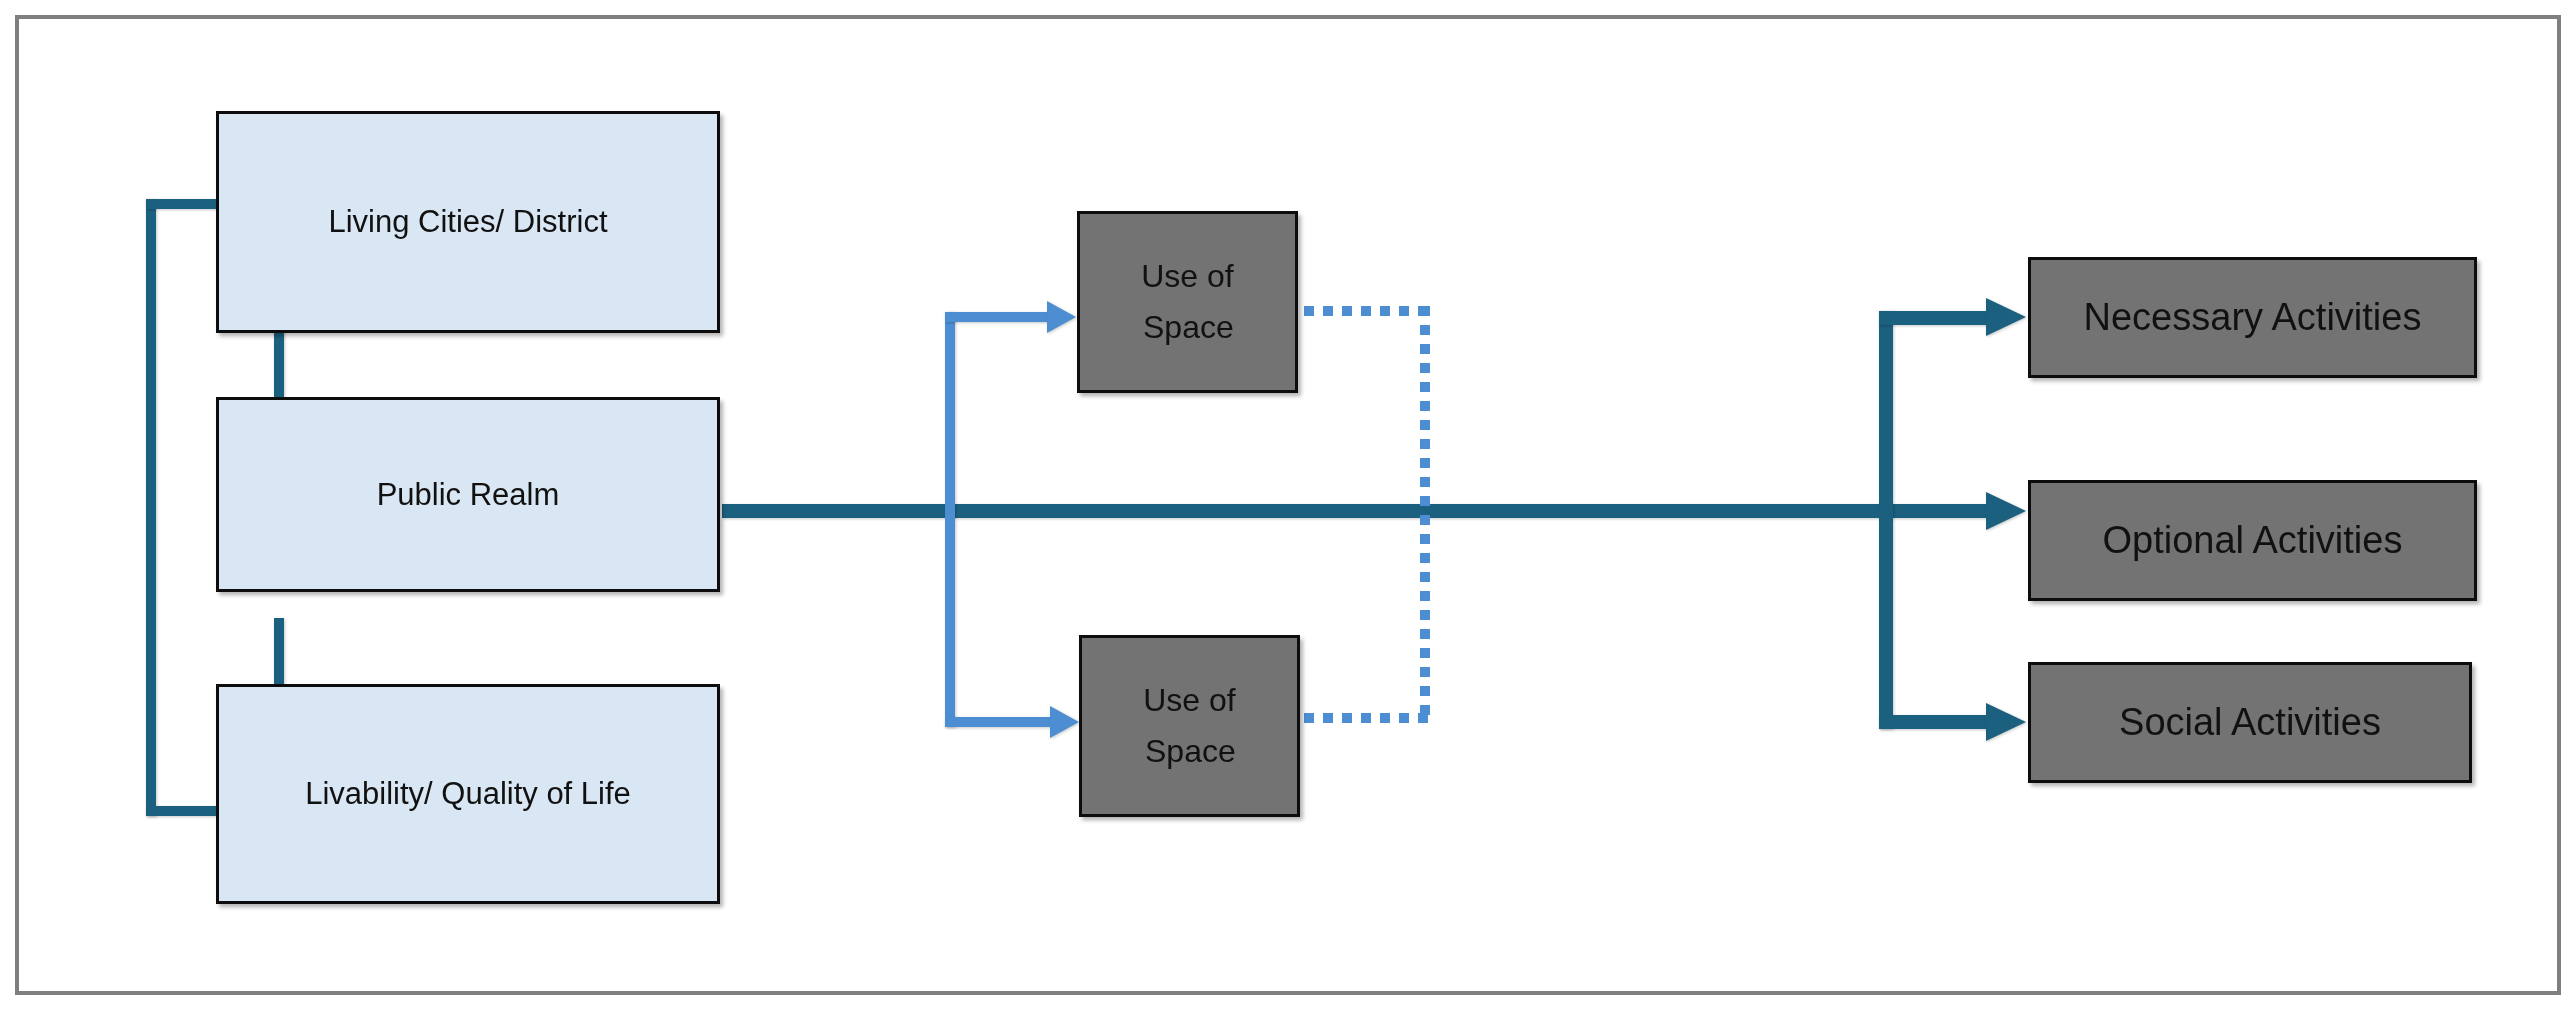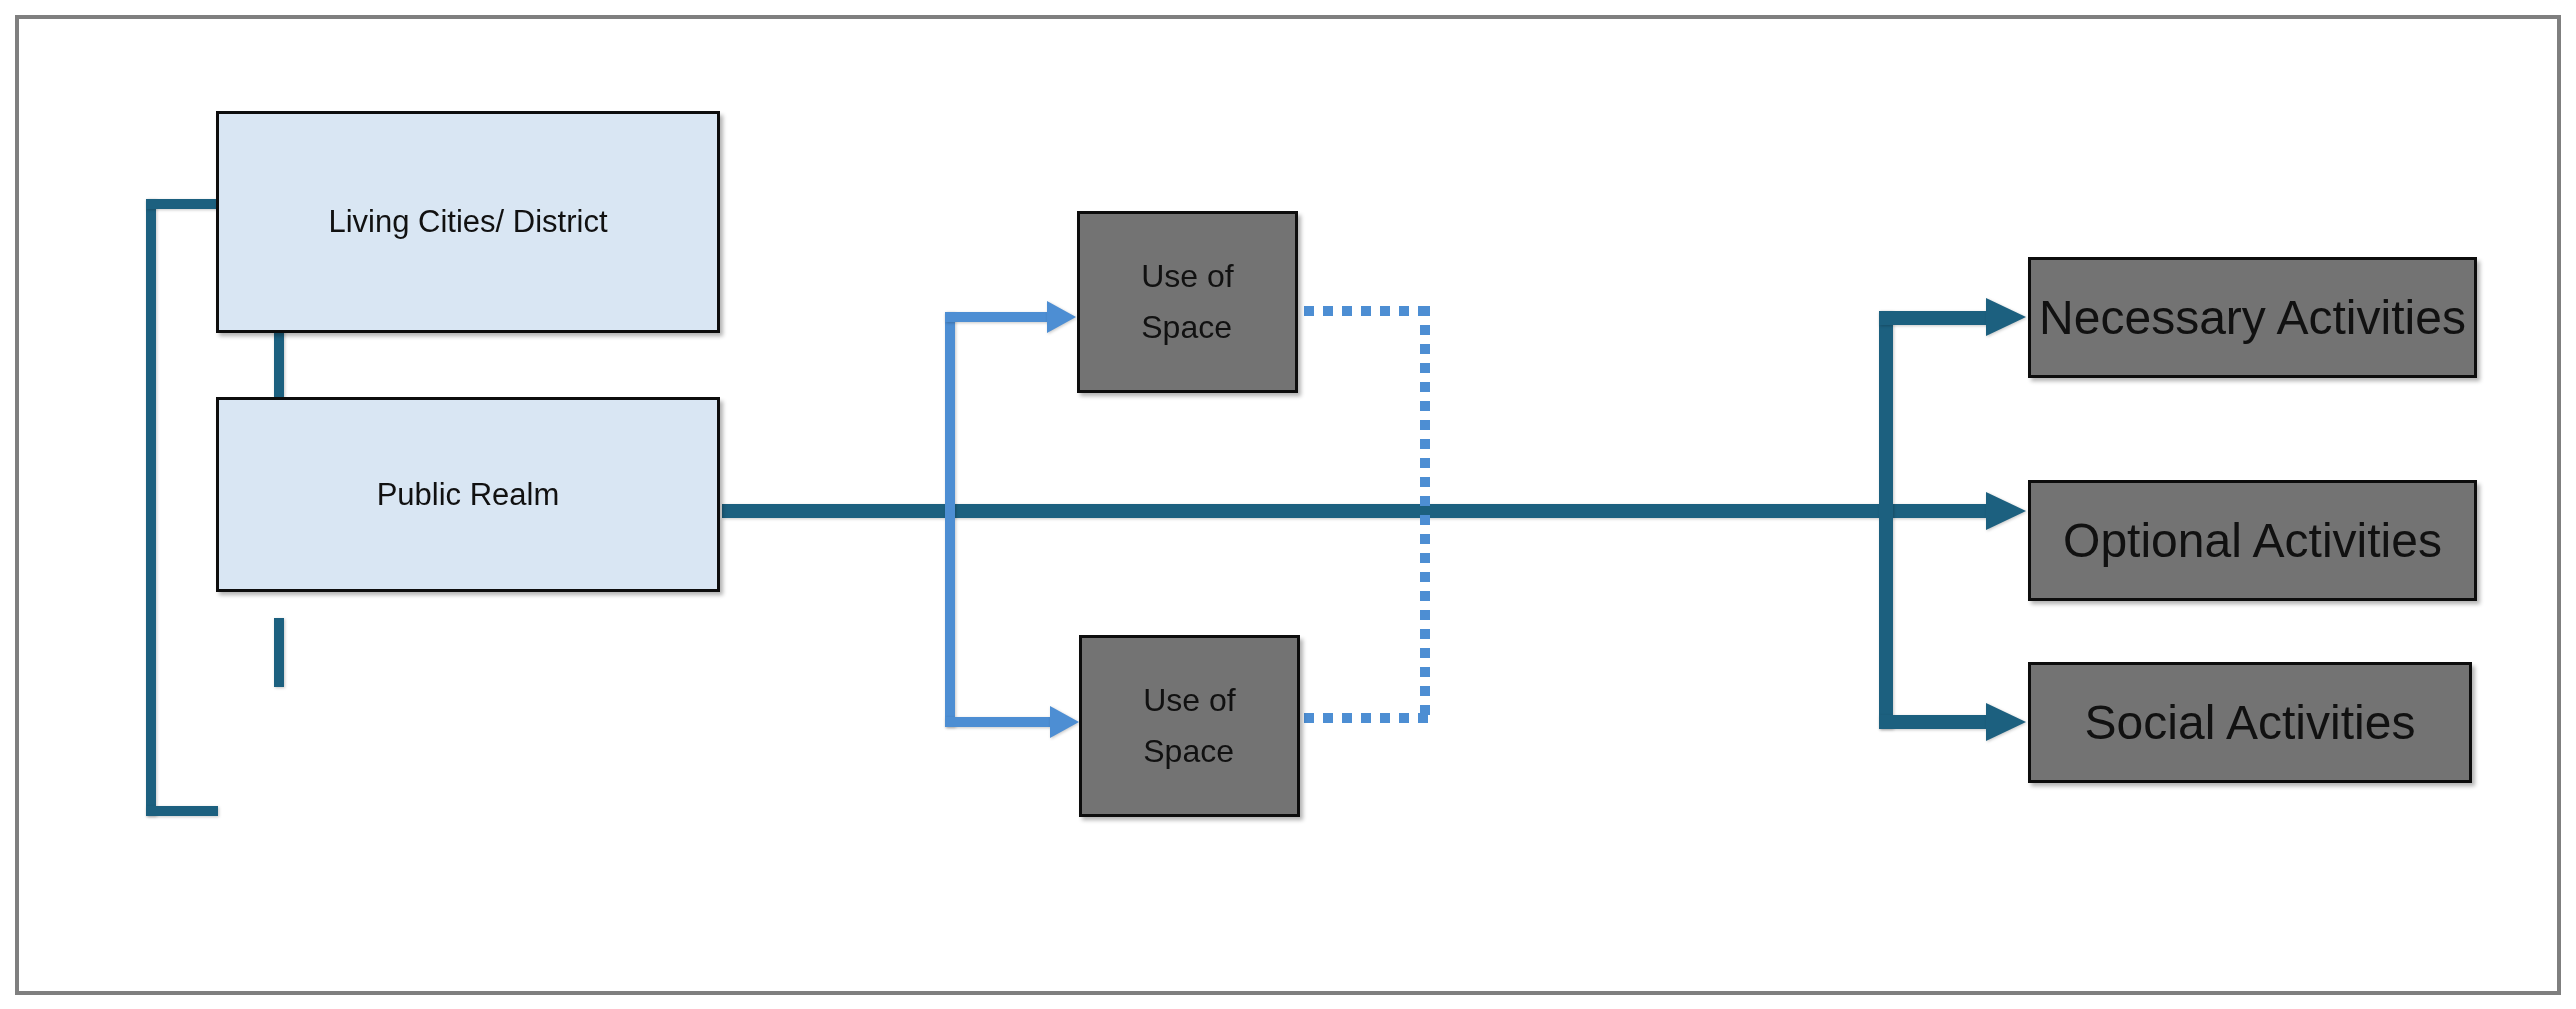--- a/index.html
+++ b/index.html
@@ -17,29 +17,29 @@
     width: 2538px; height: 972px;
     border: 4.1px solid var(--frame_gray, #7f7f7f);
   }
   .node {
     position: absolute;
     border: 3.5px solid var(--box_border, #0d0d0d);
     box-sizing: border-box;
     display: flex;
     align-items: center;
     justify-content: center;
-    text-align: left;
+    text-align: right;
     color: var(--text, #111);
     box-shadow: 3px 3.5px 4.1px rgba(0,0,0,0.30);
   }
   .node.fill  { background: var(--box_fill, #d9e6f3); }
   .node.plain { background: #737373; }
   .left-label   { font-size: 31px; }
   .middle-label { font-size: 32px; line-height: 1.6; }
-  .right-label  { font-size: 48px; }
+  .right-label  { font-size: 38px; }
   .middle-label span { display: block; }
 
   .line {
     position: absolute;
     filter: drop-shadow(1.8px 1.8px 1.8px rgba(0,0,0,0.22));
   }
   .teal  { background: var(--dark_teal, #1c607f); }
   .blue  { background: var(--light_blue, #4d8ed3); }
 
   .head {
@@ -101,20 +101,23 @@
   <div class="head bluehead" style="left:1047px; top:301px;"></div>
   <div class="line blue" style="left:945px; top:717px; width:106px; height:10px;"></div>
   <div class="head bluehead" style="left:1050px; top:706px;"></div>
 
   <div class="node fill left-label" style="left:216px; top:111px; width:504px; height:222px;">
     <span>Living Cities/ District</span>
   </div>
   <div class="node fill left-label" style="left:216px; top:397px; width:504px; height:195px;">
     <span>Public Realm</span>
   </div>
+  <div class="node fill left-label" style="left:216px; top:684px; width:504px; height:220px;">
+    <span>Livability/ Quality of Life</span>
+  </div>
 
   <div class="node plain middle-label" style="left:1077px; top:211px; width:221px; height:182px;">
     <div>
       <span>Use of</span>
       <span>Space</span>
     </div>
   </div>
   <div class="node plain middle-label" style="left:1079px; top:635px; width:221px; height:182px;">
     <div>
       <span>Use of</span>

